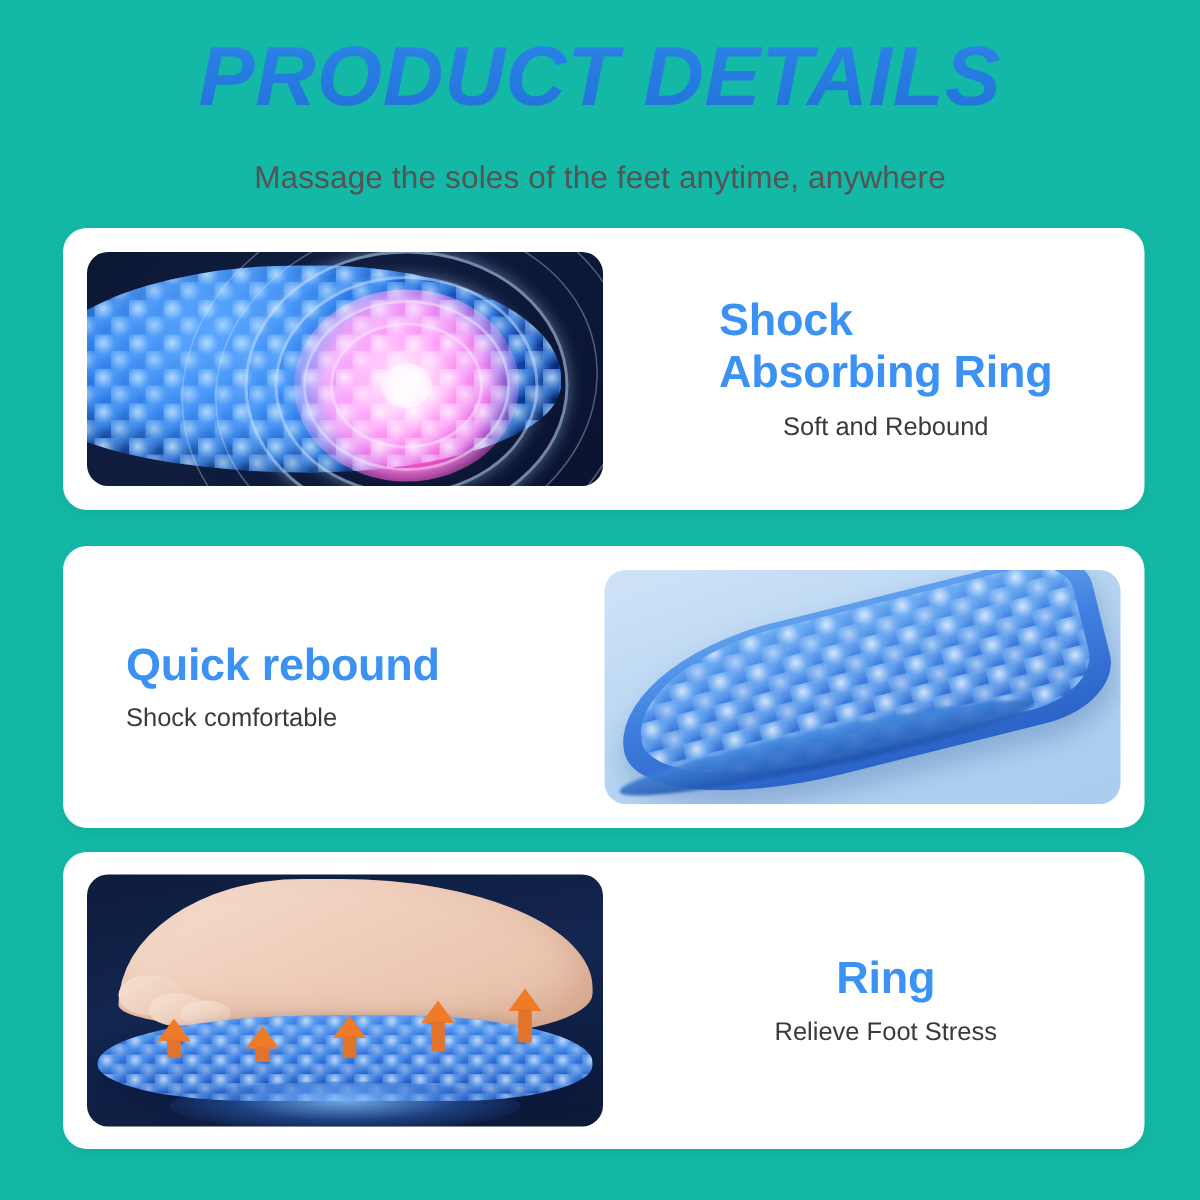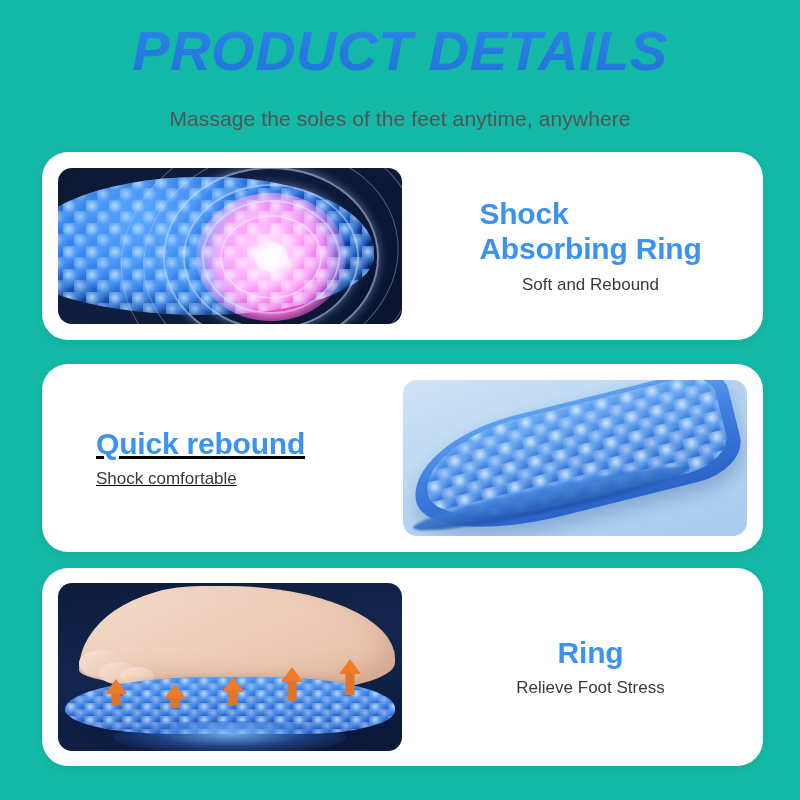--- a/index.html
+++ b/index.html
@@ -51,21 +51,21 @@
     color: #545454;
     letter-spacing: 0.1px;
   }
 
   
   .card {
     position: absolute;
     left: 42px;
     width: 721px;
     background: #ffffff;
-    border-radius: 26px;
+    border-radius: 16px;
     box-shadow: 0 3px 10px rgba(0,0,0,0.06);
     display: flex;
     align-items: center;
     overflow: hidden;
   }
   .card-1 { top: 152px;  height: 188px; }
   .card-2 { top: 364px;  height: 188px; }
   .card-3 { top: 568px;  height: 198px; }
 
   .card-reverse { flex-direction: row-reverse; }
@@ -81,22 +81,21 @@
   }
   .card-3 .media { height: 168px; }
 
   .text-block {
     flex: 1 1 auto;
     text-align: center;
     padding: 0 8px;
   }
   .text-block.left-align {
     text-align: left;
-    padding-left: 54px;
-    text-decoration: underline;
+    padding-left: 42px;
   }
   .feature-title {
     margin: 0;
     font-size: 30px;
     font-weight: bold;
     color: #3b92f2;
     line-height: 1.16;
     letter-spacing: -0.2px;
   }
   .feature-sub {

